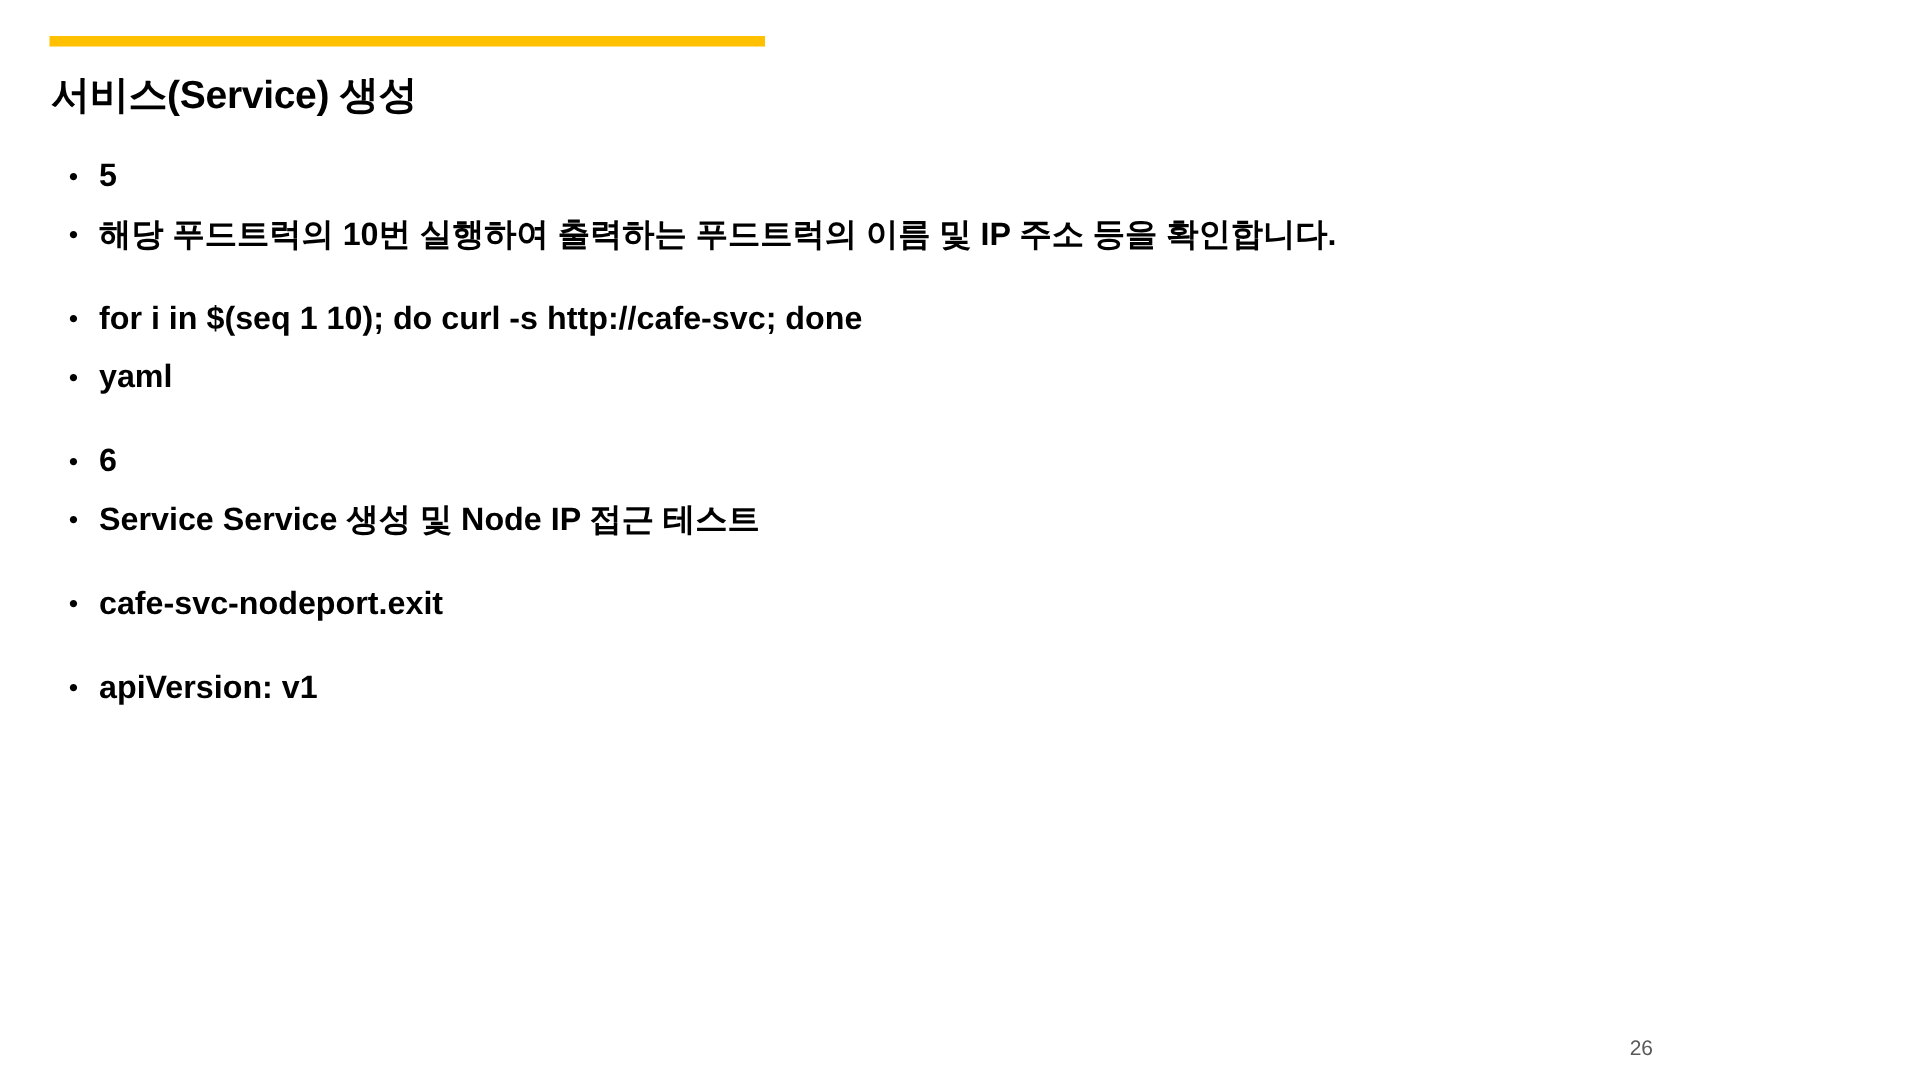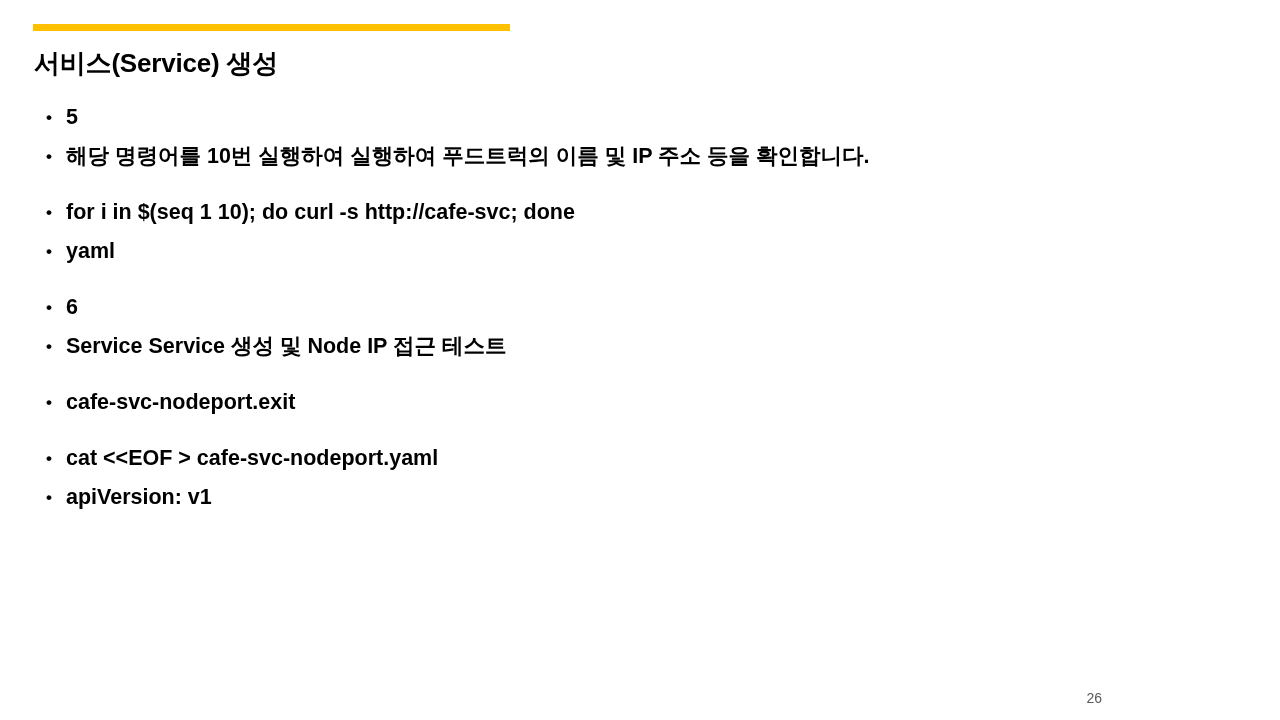--- a/index.html
+++ b/index.html
@@ -86,29 +86,28 @@
 <body>
 
 <div class="slide">
 
   <div class="accent-bar"></div>
 
   <div class="slide-title">서비스(Service) 생성</div>
 
   <ul class="body-list">
       <li class="bulleted">5</li>
-      <li class="bulleted">해당 명령어를 10번 실행하여 실행하여 푸드트럭의 이름 및 IP 주소 등을 확인합니다.</li>
+      <li class="bulleted">해당 푸드트럭의 10번 실행하여 출력하는 푸드트럭의 이름 및 IP 주소 등을 확인합니다.</li>
       <li class="spacer"></li>
       <li class="bulleted">for i in $(seq 1 10); do curl -s http://cafe-svc; done</li>
       <li class="bulleted">yaml</li>
       <li class="spacer"></li>
       <li class="bulleted">6</li>
       <li class="bulleted">Service Service 생성 및 Node IP 접근 테스트</li>
       <li class="spacer"></li>
       <li class="bulleted">cafe-svc-nodeport.exit</li>
       <li class="spacer"></li>
-      <li class="bulleted">cat &lt;&lt;EOF &gt; cafe-svc-nodeport.yaml</li>
       <li class="bulleted">apiVersion: v1</li>
     </ul>
 
   <div class="page-number">26</div>
 
 </div>
 
 </body></html>

